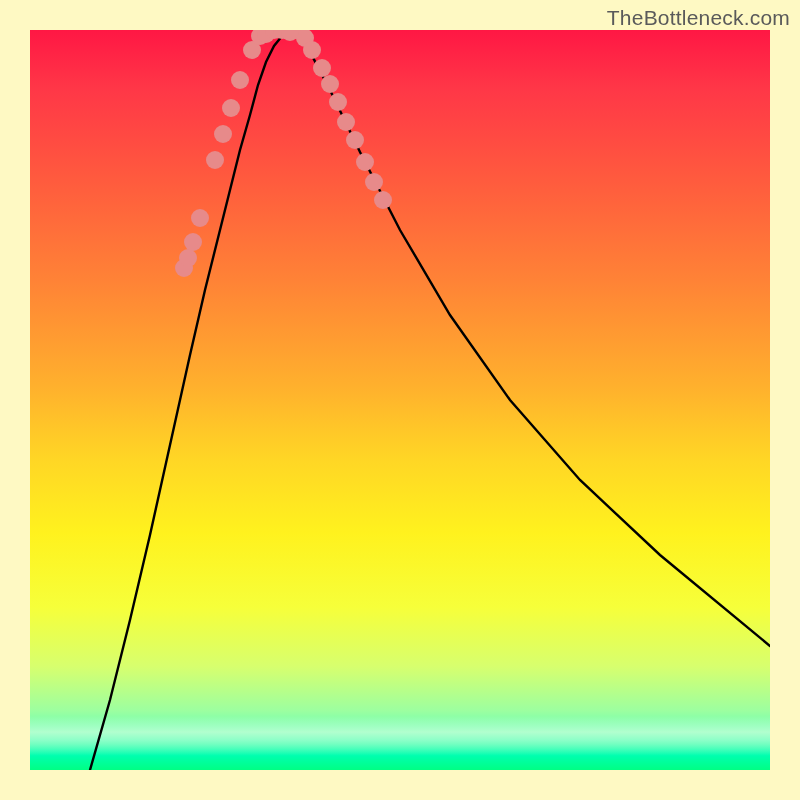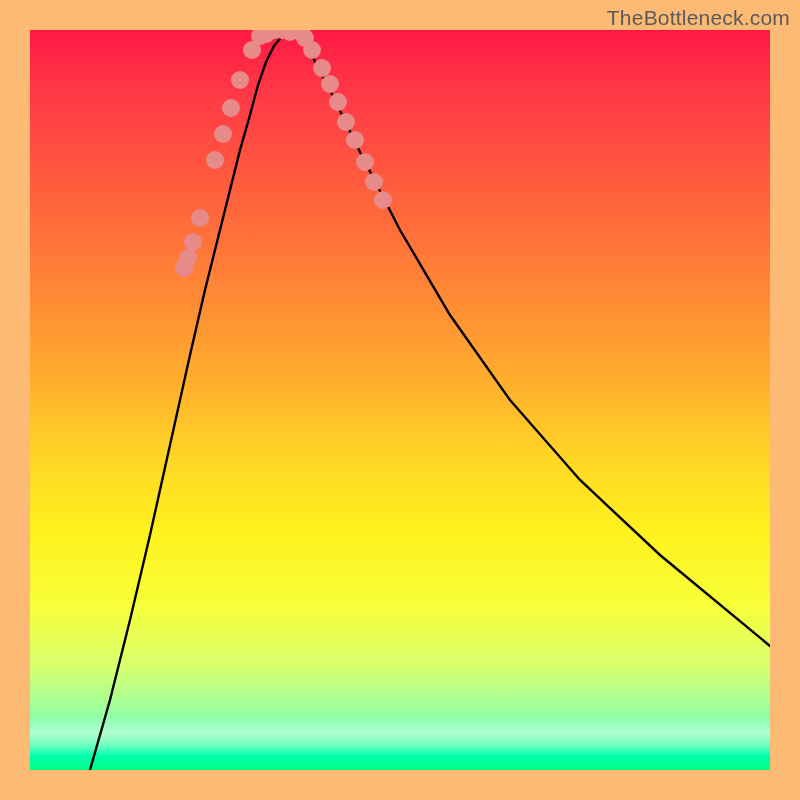--- a/index.html
+++ b/index.html
@@ -8,21 +8,21 @@
     width: 800px;
     height: 800px;
     overflow: hidden;
     background: #000;
     font-family: Arial, Helvetica, sans-serif;
   }
   .frame {
     position: absolute;
     left: 0; top: 0;
     width: 800px; height: 800px;
-    background: #fdba74;
+    background: #fef9c3;
   }
   .plot {
     position: absolute;
     left: 30px; top: 30px;
     width: 740px; height: 740px;
     background: linear-gradient(to bottom,
       #ff1744 0%,
       #ff3747 8%,
       #ff5a3e 20%,
       #ff8336 34%,

